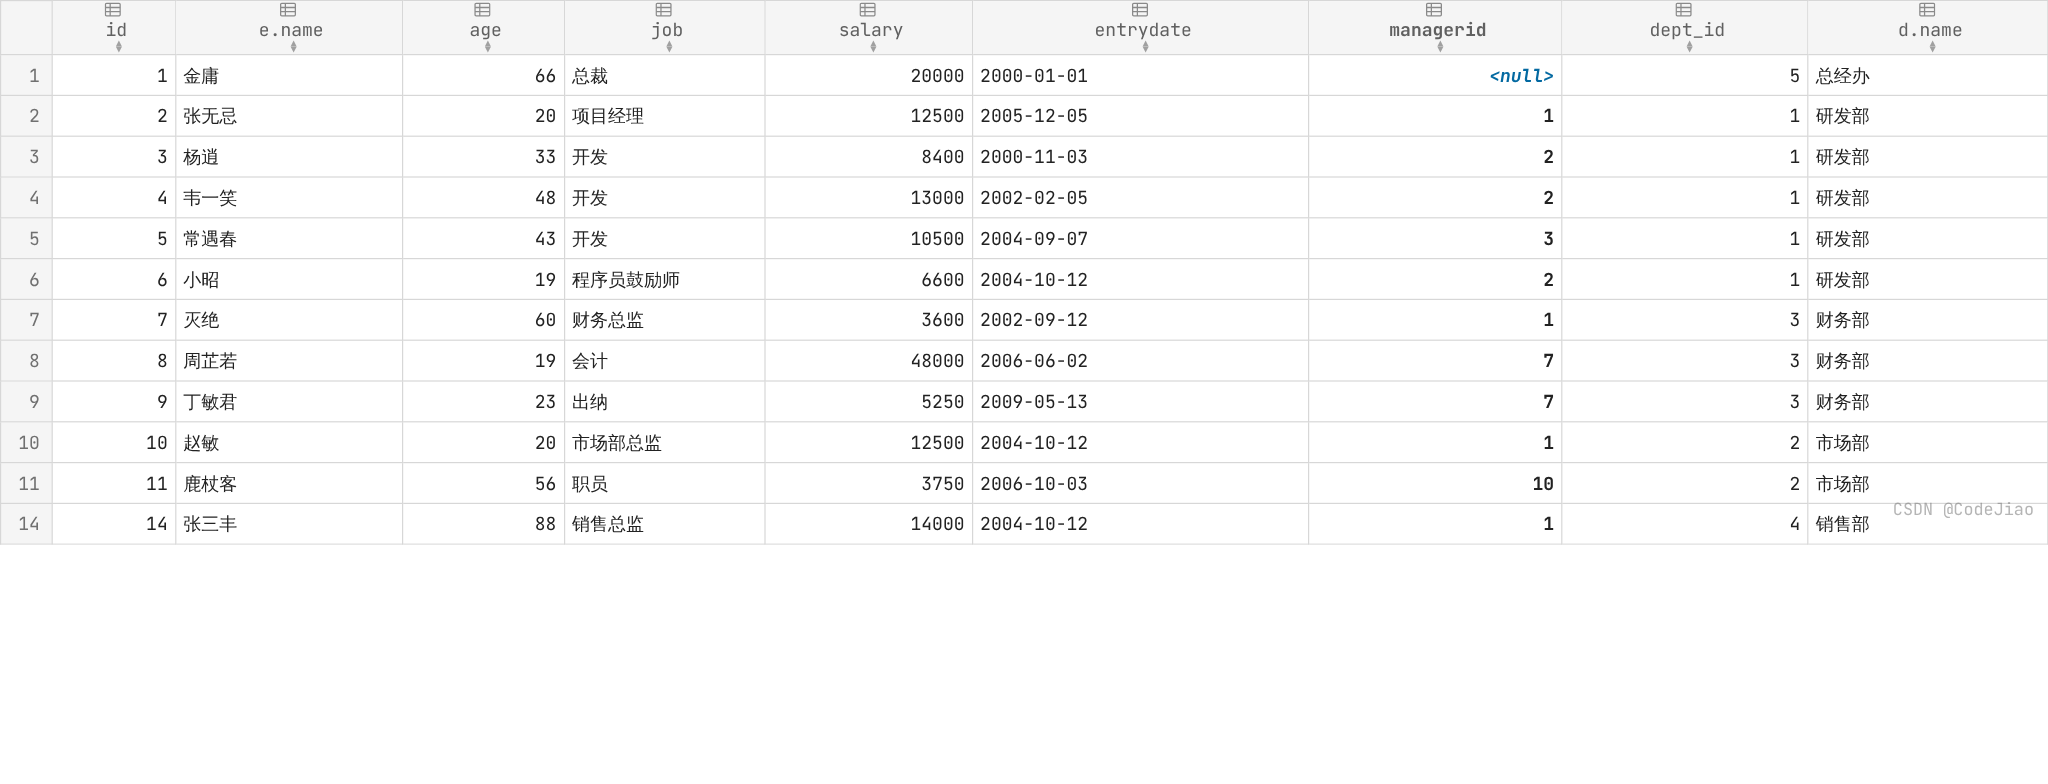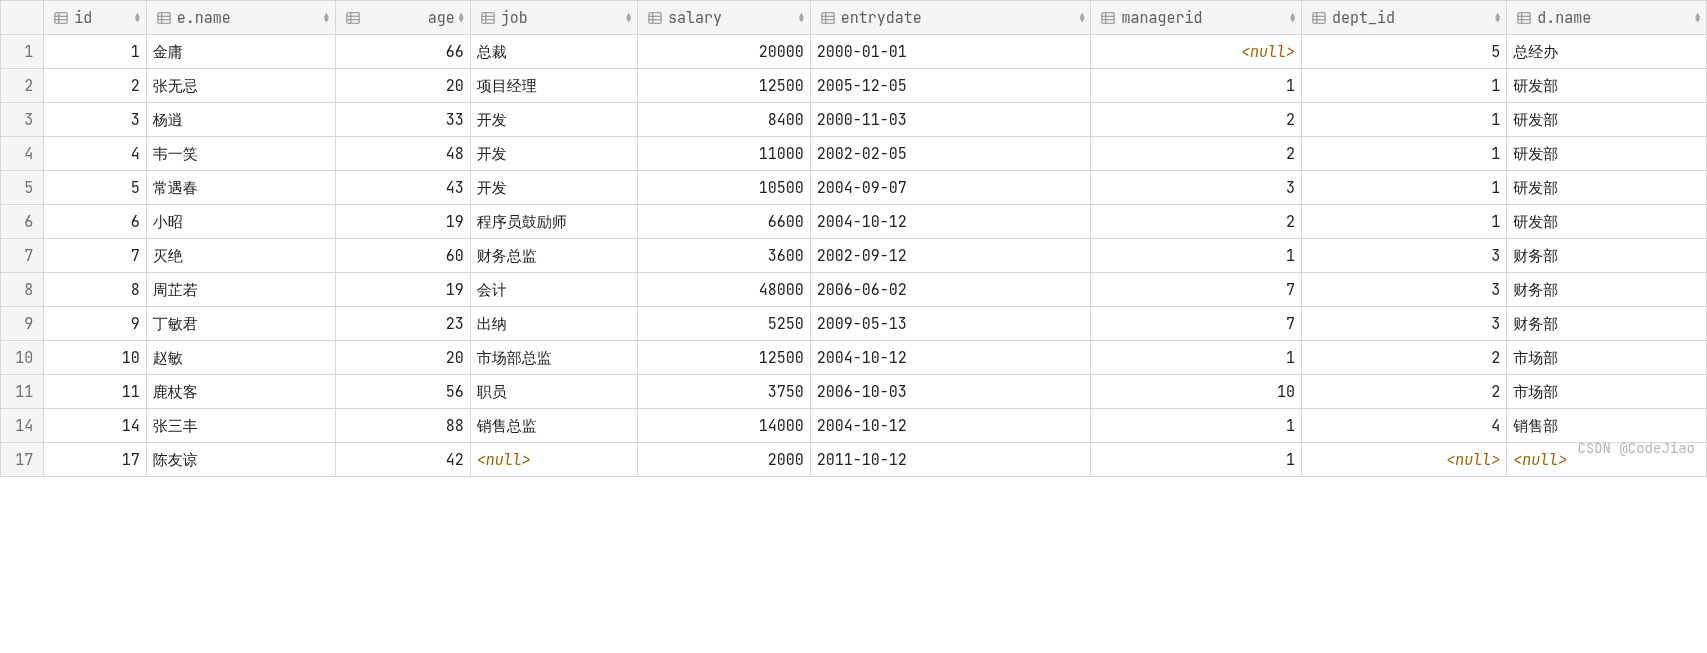--- a/index.html
+++ b/index.html
@@ -34,20 +34,21 @@
       color: #707070;
       padding-right: 10px;
     }
     .hcell { position: relative; padding: 0; }
     .hcell-inner {
       display: flex;
       align-items: center;
       height: 100%;
       padding: 0 6px 0 10px;
       color: #606060;
+      flex-direction: column;
     }
     .col-icon {
       display: inline-flex;
       align-items: center;
       margin-right: 6px;
       color: #8a8a8a;
     }
     .col-icon svg { width: 14px; height: 14px; }
     .hlabel { flex: 1; font-family: "JetBrains Mono","Consolas",monospace; }
     .sort-icon {
@@ -56,30 +57,30 @@
       align-items: center;
       justify-content: center;
       color: #a0a0a0;
       margin-left: 4px;
       line-height: 5px;
       font-size: 8px;
     }
     .num { text-align: right; font-family: "JetBrains Mono","Consolas",monospace; }
     .txt { text-align: left; }
     .null {
-      color: #a16207;
+      color: #0369a1;
       font-style: italic;
     }
     .col-id        { width: 95px; }
     .col-ename     { width: 175px; }
     .col-age       { width: 125px; text-align: right; }
     .col-job       { width: 155px; }
     .col-salary    { width: 160px; }
     .col-entrydate { width: 260px; }
-    .col-managerid { width: 195px; }
+    .col-managerid { width: 195px; font-weight: bold; }
     .col-deptid    { width: 190px; }
     .col-dname     { width: 185px; }
     .watermark {
       position: absolute;
       right: 12px;
       bottom: 20px;
       color: rgba(120,120,120,0.55);
       font-size: 14px;
       pointer-events: none;
       margin-left: 30px;
@@ -280,21 +281,21 @@
       <div class="cell col-managerid num">2</div>
       <div class="cell col-deptid num">1</div>
       <div class="cell col-dname txt">研发部</div>
     </div>
     <div class="row">
       <div class="gutter">4</div>
       <div class="cell col-id num">4</div>
       <div class="cell col-ename txt">韦一笑</div>
       <div class="cell col-age num">48</div>
       <div class="cell col-job txt">开发</div>
-      <div class="cell col-salary num">11000</div>
+      <div class="cell col-salary num">13000</div>
       <div class="cell col-entrydate txt">2002-02-05</div>
       <div class="cell col-managerid num">2</div>
       <div class="cell col-deptid num">1</div>
       <div class="cell col-dname txt">研发部</div>
     </div>
     <div class="row">
       <div class="gutter">5</div>
       <div class="cell col-id num">5</div>
       <div class="cell col-ename txt">常遇春</div>
       <div class="cell col-age num">43</div>
@@ -382,26 +383,14 @@
       <div class="cell col-id num">14</div>
       <div class="cell col-ename txt">张三丰</div>
       <div class="cell col-age num">88</div>
       <div class="cell col-job txt">销售总监</div>
       <div class="cell col-salary num">14000</div>
       <div class="cell col-entrydate txt">2004-10-12</div>
       <div class="cell col-managerid num">1</div>
       <div class="cell col-deptid num">4</div>
       <div class="cell col-dname txt">销售部</div>
     </div>
-    <div class="row">
-      <div class="gutter">17</div>
-      <div class="cell col-id num">17</div>
-      <div class="cell col-ename txt">陈友谅</div>
-      <div class="cell col-age num">42</div>
-      <div class="cell col-job txt null" style="text-align: left;">&lt;null&gt;</div>
-      <div class="cell col-salary num">2000</div>
-      <div class="cell col-entrydate txt">2011-10-12</div>
-      <div class="cell col-managerid num">1</div>
-      <div class="cell col-deptid num null" style="text-align: right;">&lt;null&gt;</div>
-      <div class="cell col-dname txt null" style="text-align: left;">&lt;null&gt;</div>
-    </div>
   </div>
 <div class="watermark">CSDN @CodeJiao</div>
 
 </body></html>

